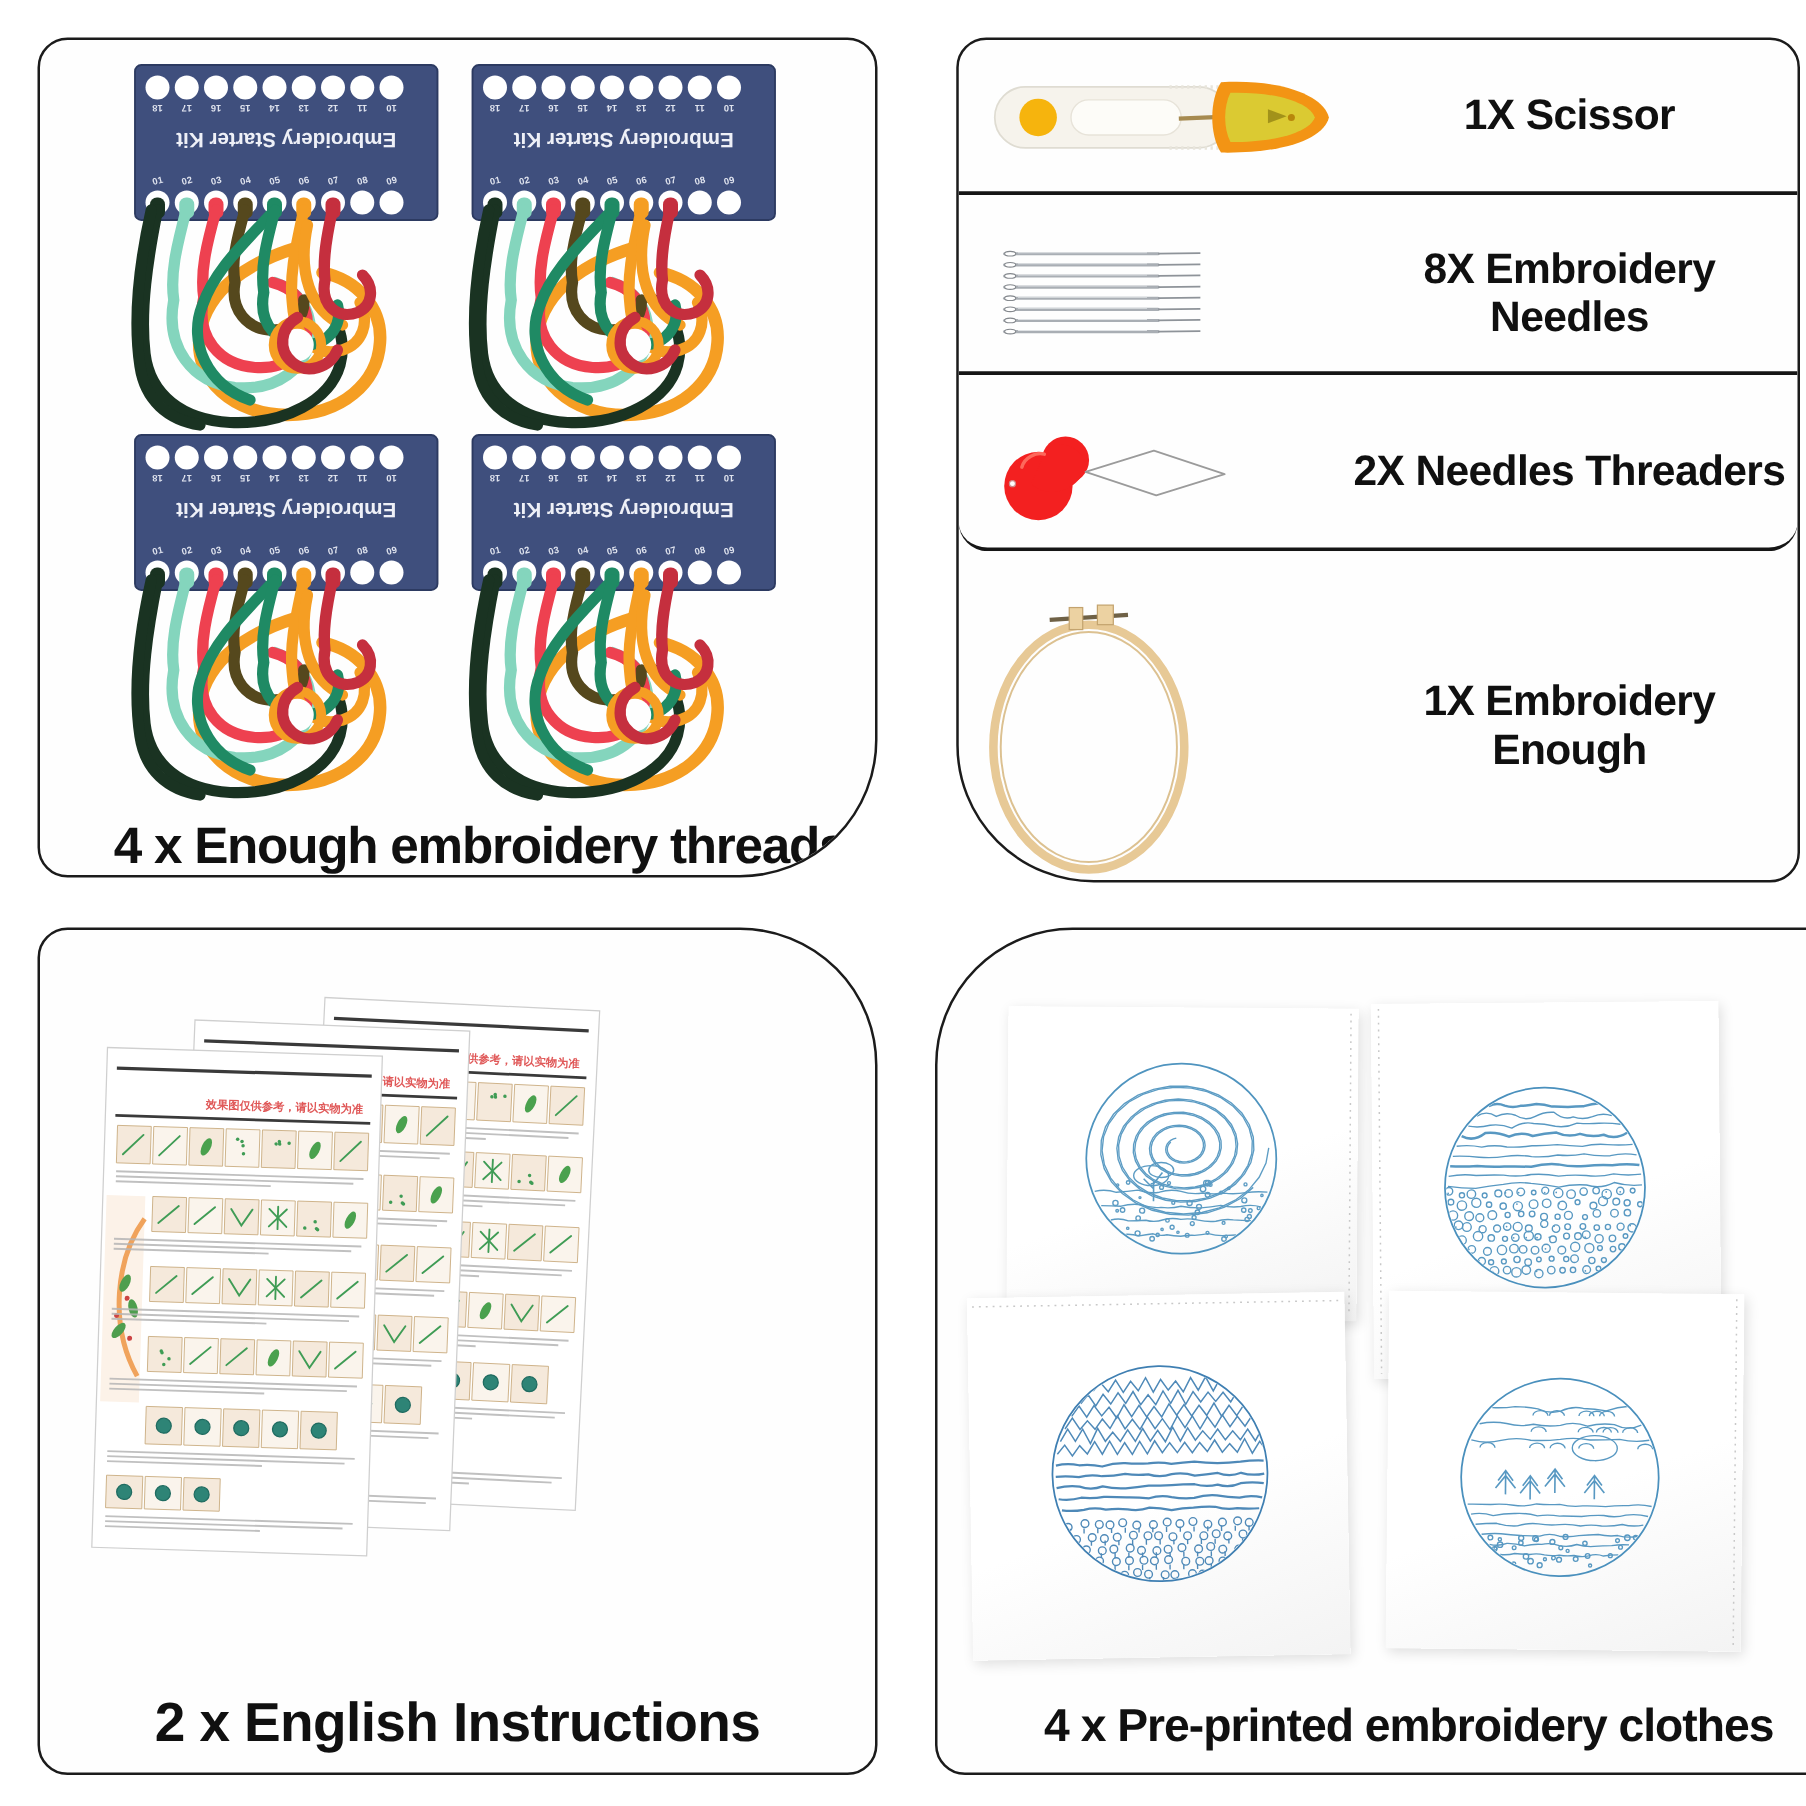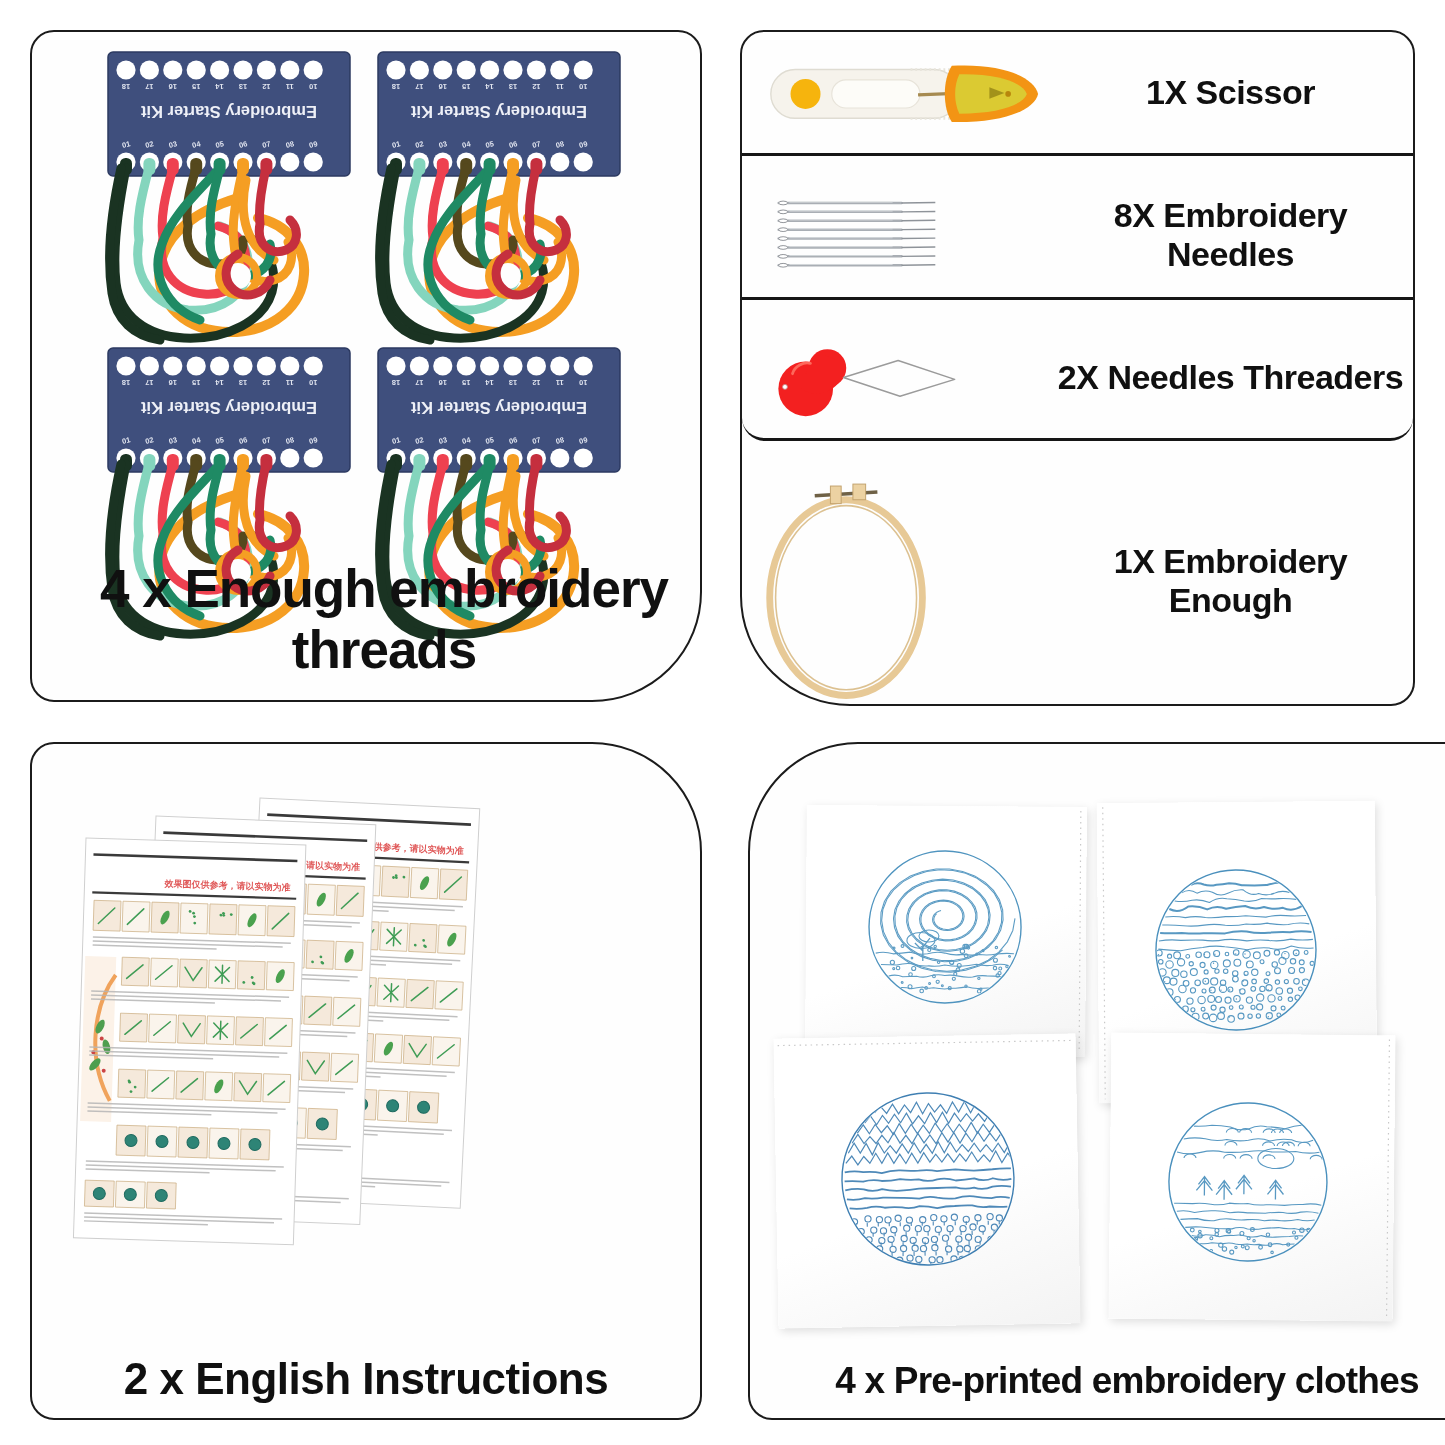--- a/index.html
+++ b/index.html
@@ -1,26 +1,26 @@
 <!DOCTYPE html>
 <html><head>
 <meta charset="utf-8">
 <style>
   html,body{margin:0;padding:0;background:#ffffff;}
   .canvas{position:relative;width:1445px;height:1445px;background:#ffffff;
           font-family:"Liberation Sans",sans-serif;overflow:hidden;}
   .panel{position:absolute;background:#fefefe;border:2px solid #1b1b1b;box-sizing:border-box;overflow:hidden;}
   #panel-threads{left:30px;top:30px;width:672px;height:672px;border-radius:24px 24px 110px 24px;}
-  #panel-tools{left:740px;top:30px;width:675px;height:676px;border-radius:24px 24px 24px 110px;
+  #panel-tools{left:765px;top:30px;width:675px;height:676px;border-radius:24px 24px 24px 110px;
                display:flex;flex-direction:column;gap:17px;}
   #panel-instructions{left:30px;top:742px;width:672px;height:678px;border-radius:24px 110px 24px 24px;}
   #panel-cloths{left:748px;top:742px;width:758px;height:678px;border-radius:110px 24px 24px 24px;}
 
   .caption{position:absolute;left:0;right:0;text-align:center;font-weight:bold;color:#101010;}
-  .caption.tl{bottom:20px;font-size:53px;letter-spacing:-1px;padding-left:36px;}
+  .caption.tl{bottom:0;font-size:41px;letter-spacing:-1px;padding-left:36px;}
   .caption.bl{bottom:14px;font-size:44px;letter-spacing:-0.5px;}
   .caption.br{bottom:16px;font-size:37px;letter-spacing:-0.8px;}
 
   .tool-row{display:flex;align-items:center;border-bottom:3px solid #161616;box-sizing:border-box;}
   .tool-row.r1{height:129px;}
   .tool-row.r2{height:132px;}
   .tool-row.r3{height:129px;border-radius:23px;}
   .tool-row.r4{flex:1;border-bottom:none;}
   .tool-figure{flex:0 0 306px;padding-left:26px;display:flex;align-items:center;box-sizing:border-box;}
   .tool-label{flex:1;text-align:center;font-weight:bold;font-size:34px;color:#101010;letter-spacing:-0.5px;}

